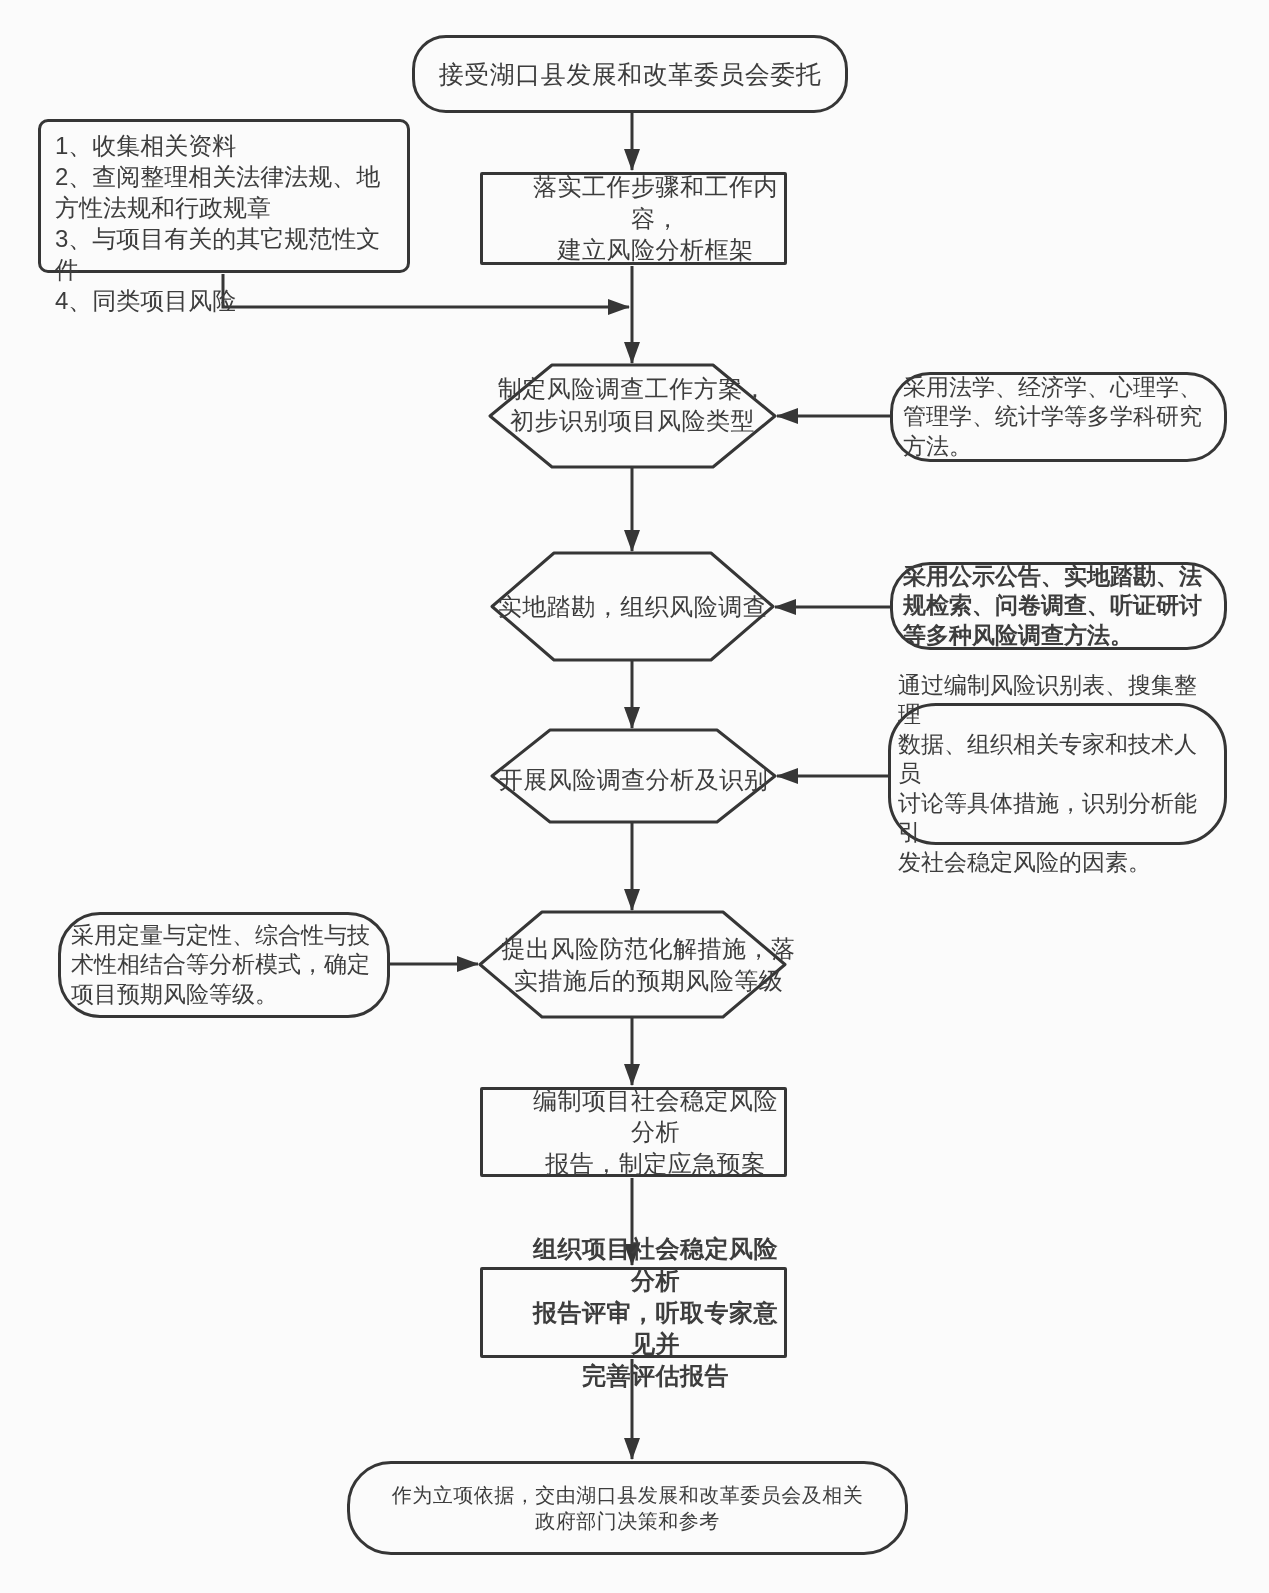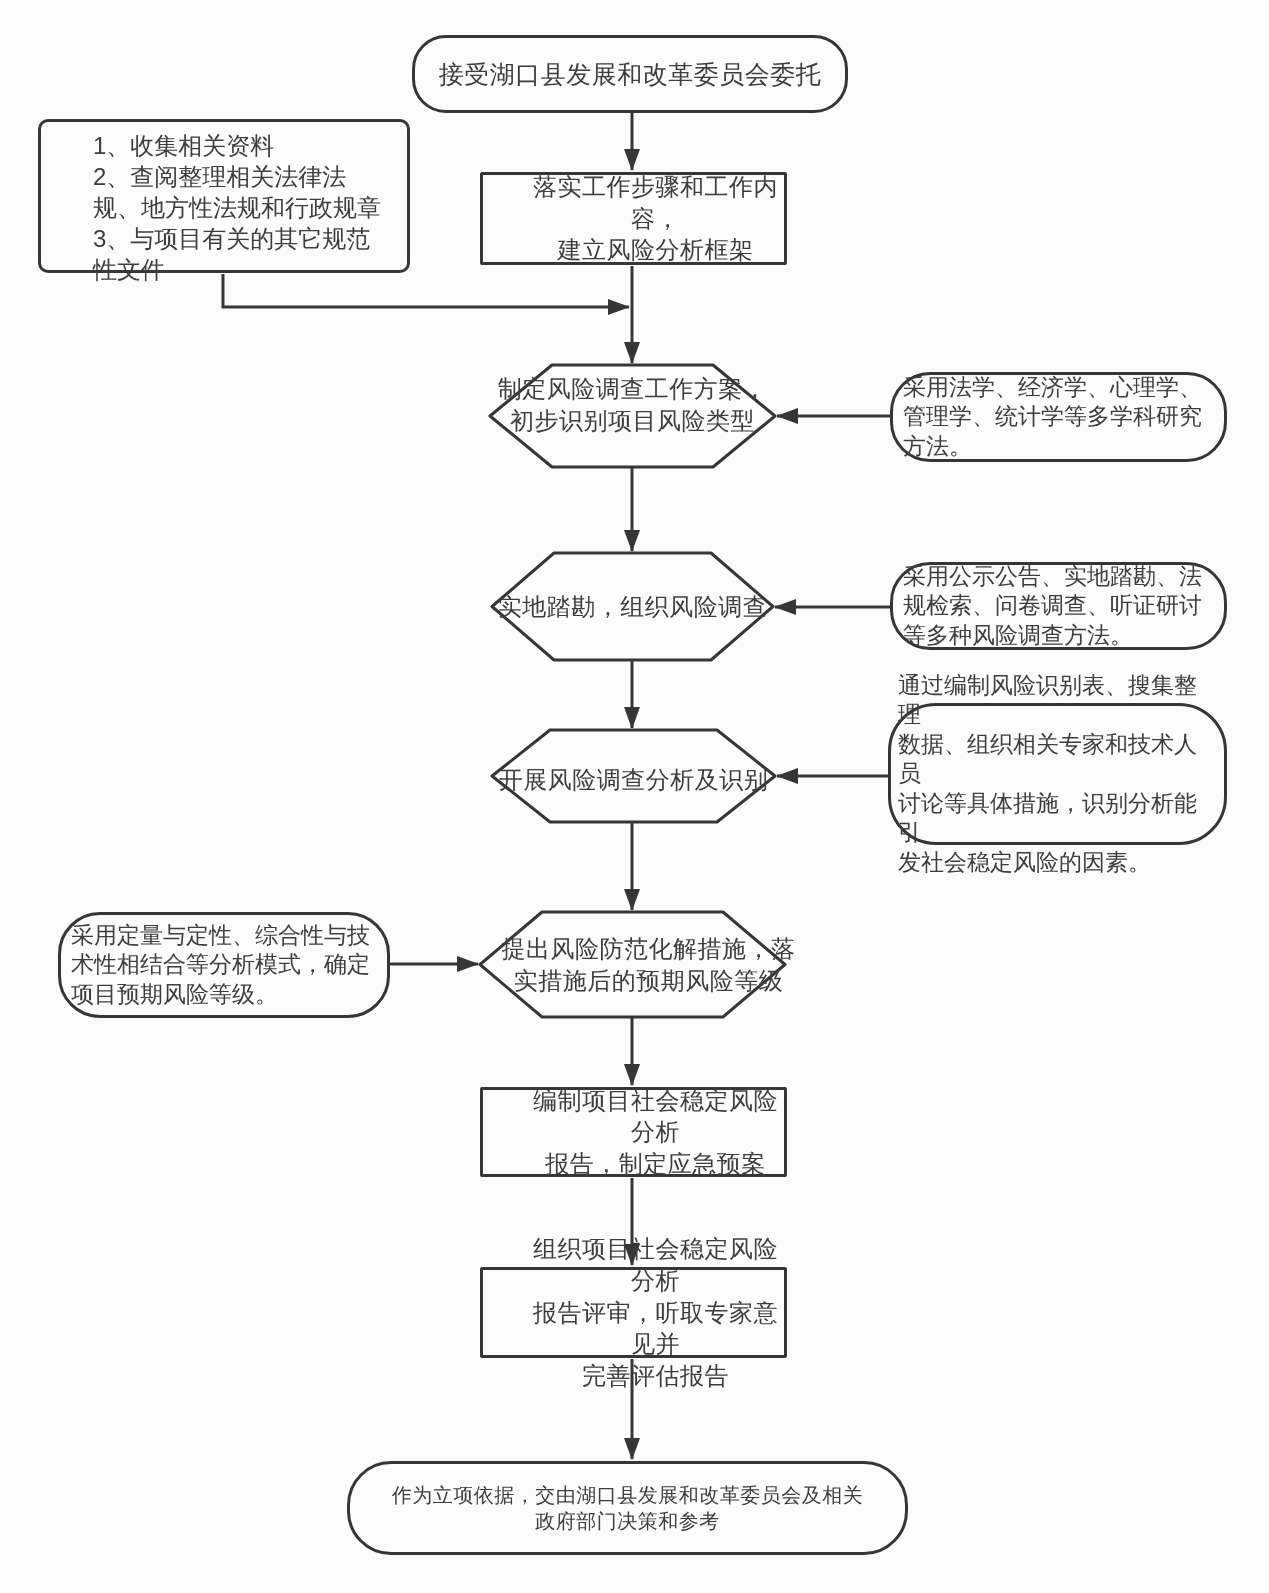--- a/index.html
+++ b/index.html
@@ -60,21 +60,21 @@
     border-radius:10px;
     background:var(--bg);
     display:block;
     text-align:left;
     white-space:normal;
     font-size:24px;
     line-height:1.29;
     padding:9px 14px 0 14px;
     letter-spacing:0;
   }
-  .reflist .item{white-space:normal;margin-left:38px;}
+  .reflist .item{white-space:normal;}
 </style>
 </head>
 <body>
 
 <div id="canvas">
 
   <svg id="wires" width="1269" height="1593" viewBox="0 0 1269 1593">
     <defs>
       <marker id="arrow" viewBox="0 0 22 16" refX="21" refY="8" markerWidth="22" markerHeight="16" markerUnits="userSpaceOnUse" orient="auto">
         <path d="M0,0 L22,8 L0,16 Z" fill="#363636"></path>
@@ -104,20 +104,21 @@
   </svg>
 
   <div class="node stadium" style="left:412px;top:35px;width:436px;height:78px;border-radius:34px;font-size:25px;">
     <span>接受湖口县发展和改革委员会委托</span>
   </div>
 
   <div class="node reflist" style="left:38px;top:119px;width:372px;height:154px;">
     <div class="item">1、收集相关资料</div>
     <div class="item">2、查阅整理相关法律法规、地方性法规和行政规章</div>
     <div class="item">3、与项目有关的其它规范性文件</div>
+    <div class="item">4、同类项目风险</div>
   </div>
 
   <div class="node rect" style="left:480px;top:172px;width:307px;height:93px;">
     <span>落实工作步骤和工作内容，
 建立风险分析框架</span>
   </div>
 
   <div class="node hexlabel" style="left:490px;top:365px;width:285px;height:80px;">
     <span>制定风险调查工作方案，
 初步识别项目风险类型</span>
@@ -135,21 +136,21 @@
     <span>提出风险防范化解措施，落
 实措施后的预期风险等级</span>
   </div>
 
   <div class="node stadium sidebox" style="left:890px;top:372px;width:337px;height:90px;border-radius:40px;padding:18px 10px;">
     <span>采用法学、经济学、心理学、
 管理学、统计学等多学科研究
 方法。</span>
   </div>
 
-  <div class="node stadium sidebox" style="left:890px;top:562px;width:337px;height:88px;border-radius:40px;padding:8px 10px;">
+  <div class="node stadium sidebox" style="left:890px;top:562px;width:337px;height:88px;border-radius:40px;padding:8px 10px;font-weight:bold;">
     <span>采用公示公告、实地踏勘、法
 规检索、问卷调查、听证研讨
 等多种风险调查方法。</span>
   </div>
 
   <div class="node stadium sidebox" style="left:888px;top:703px;width:339px;height:142px;border-radius:48px;padding:4px 7px;">
     <span>通过编制风险识别表、搜集整理
 数据、组织相关专家和技术人员
 讨论等具体措施，识别分析能引
 发社会稳定风险的因素。</span>
@@ -159,21 +160,21 @@
     <span>采用定量与定性、综合性与技
 术性相结合等分析模式，确定
 项目预期风险等级。</span>
   </div>
 
   <div class="node rect" style="left:480px;top:1087px;width:307px;height:90px;">
     <span>编制项目社会稳定风险分析
 报告，制定应急预案</span>
   </div>
 
-  <div class="node rect" style="left:480px;top:1267px;width:307px;height:91px;">
+  <div class="node rect" style="left:480px;top:1267px;width:307px;height:91px;font-weight:bold;">
     <span>组织项目社会稳定风险分析
 报告评审，听取专家意见并
 完善评估报告</span>
   </div>
 
   <div class="node stadium" style="left:347px;top:1461px;width:561px;height:94px;border-radius:44px;font-size:20px;">
     <span>作为立项依据，交由湖口县发展和改革委员会及相关
 政府部门决策和参考</span>
   </div>
 

